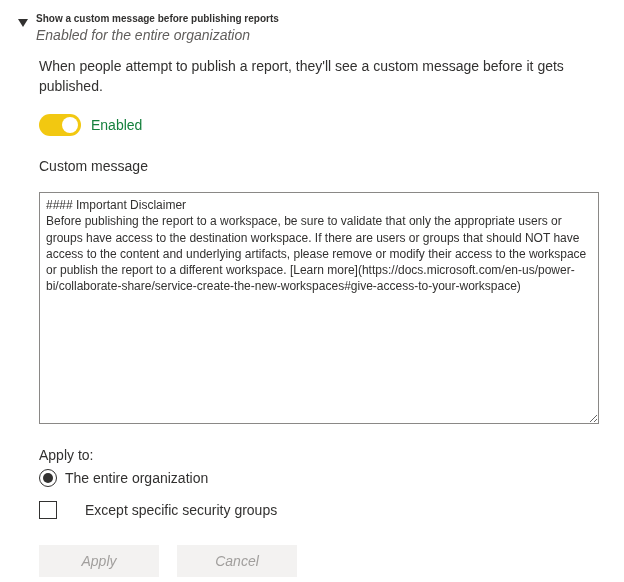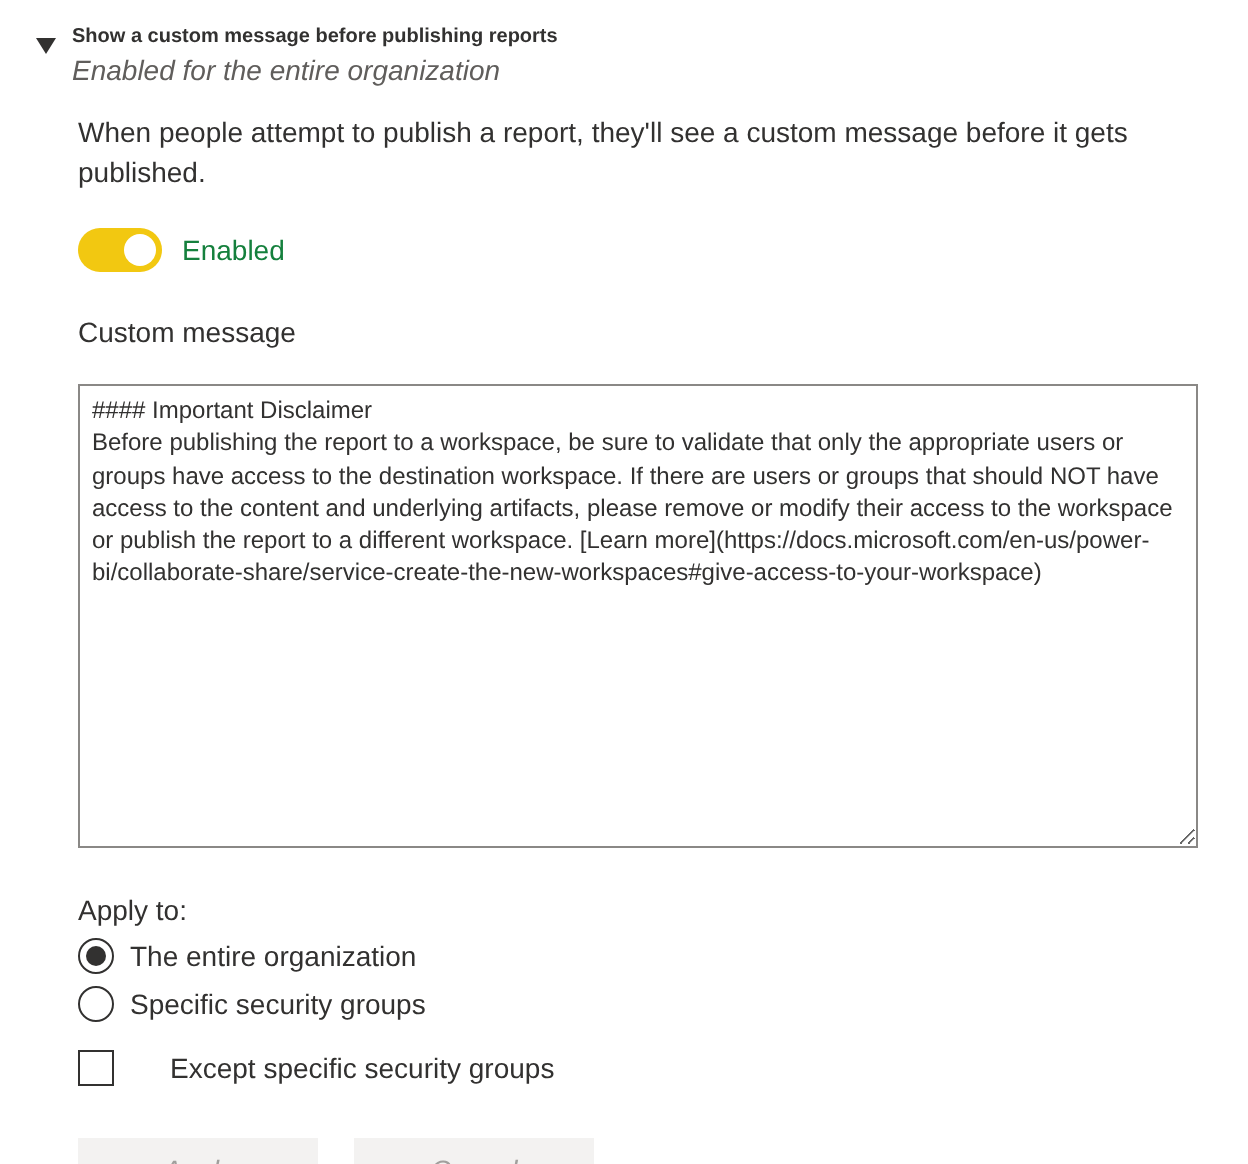--- a/index.html
+++ b/index.html
@@ -151,24 +151,20 @@
   <div class="field-label">Custom message</div>
   <textarea class="message-textarea" style="">#### Important Disclaimer
 Before publishing the report to a workspace, be sure to validate that only the appropriate users or groups have access to the destination workspace. If there are users or groups that should NOT have access to the content and underlying artifacts, please remove or modify their access to the workspace or publish the report to a different workspace. [Learn more](https://docs.microsoft.com/en-us/power-bi/collaborate-share/service-create-the-new-workspaces#give-access-to-your-workspace)</textarea>
 
   <div class="field-label apply-label">Apply to:</div>
 
   <div class="radio-row">
     <div class="radio selected"></div>
     <span>The entire organization</span>
   </div>
-  <div class="radio-row">
-    <div class="radio"></div>
-    <span>Specific security groups</span>
-  </div>
 
   <div class="checkbox-row">
     <div class="checkbox"></div>
     <span>Except specific security groups</span>
   </div>
 
   <div class="button-row">
     <button class="btn">Apply</button>
     <button class="btn">Cancel</button>
   </div>

